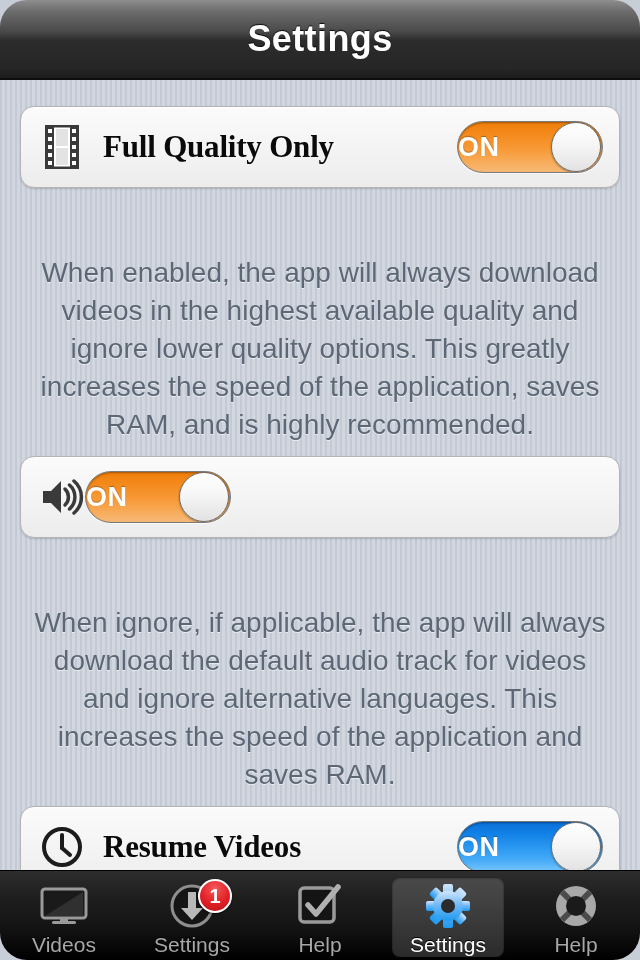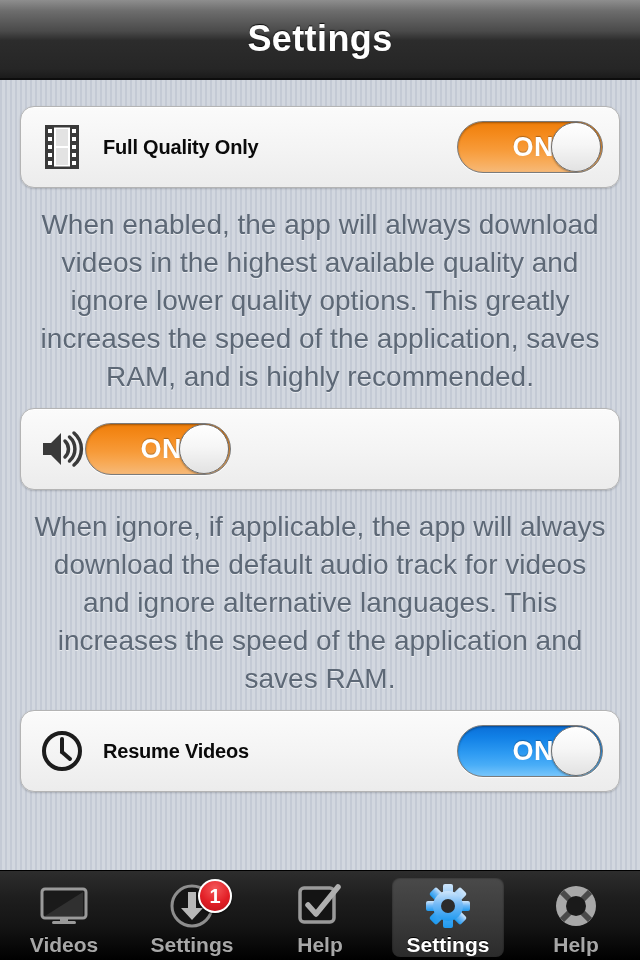--- a/index.html
+++ b/index.html
@@ -22,20 +22,21 @@
     inset: 0;
     width: 640px;
     height: 960px;
     background-color: #ccd2da;
     background-image: repeating-linear-gradient(
       to right,
       #c4cad5 0px, #c4cad5 2px,
       #d2d7df 2px, #d2d7df 5px
     );
     overflow: hidden;
+    border-radius: 27px;
   }
 
   
   .navbar {
     position: absolute;
     top: 0; left: 0;
     width: 640px;
     height: 80px;
     background: linear-gradient(to bottom,
       #8e8e8e 0%,
@@ -82,25 +83,26 @@
   .card-icon {
     width: 46px;
     height: 46px;
     flex: 0 0 46px;
     display: flex;
     align-items: center;
     justify-content: center;
   }
   .card-label {
     flex: 1 1 auto;
-    font-size: 20px;
+    font-size: 31px;
     font-weight: bold;
     color: #0a0a0a;
     padding-left: 18px;
     letter-spacing: -0.2px;
+    font-family: Liberation Serif, serif;
   }
 
   
   .switch {
     position: relative;
     width: 146px;
     height: 52px;
     border-radius: 26px;
     flex: 0 0 146px;
     border: 1px solid #7b7b7b;
@@ -114,21 +116,21 @@
   .switch.blue {
     background: linear-gradient(to bottom,
       #0a6fd8 0%, #1180e6 22%, #2e9bf2 55%, #49adf7 78%, #78c6fb 100%);
   }
   .switch-text {
     position: absolute;
     left: 0; top: 0;
     width: 96px;
     height: 50px;
     line-height: 50px;
-    text-align: right;
+    text-align: left;
     color: #ffffff;
     font-size: 27px;
     font-weight: bold;
     letter-spacing: 0.5px;
     text-shadow: 0 -1px 1px rgba(0,0,0,0.3);
   }
   .switch-knob {
     position: absolute;
     right: 1px;
     top: 0px;
@@ -141,20 +143,21 @@
   }
 
   
   .desc {
     color: #5d6876;
     font-size: 28px;
     line-height: 38px;
     text-align: center;
     padding: 18px 34px 12px 34px;
     text-shadow: 0 1px 0 rgba(255,255,255,0.55);
+    margin-top: 48px;
   }
 
   
   .tabbar {
     position: absolute;
     left: 0;
     bottom: 0;
     width: 640px;
     height: 90px;
     background: linear-gradient(to bottom, #2d2d2d 0%, #1e1e1e 30%, #141414 62%, #000000 100%);
@@ -189,21 +192,21 @@
     width: 52px;
     height: 46px;
     display: flex;
     align-items: center;
     justify-content: center;
     position: relative;
   }
   .tab-label {
     margin-top: 4px;
     font-size: 21px;
-    font-weight: bold;
+    font-weight: normal;
     color: #a7a7a7;
     text-shadow: 0 -1px 0 #000;
   }
   .tab.active .tab-label { color: #ffffff; }
 
   .badge {
     position: absolute;
     top: -4px;
     right: -14px;
     min-width: 34px;

